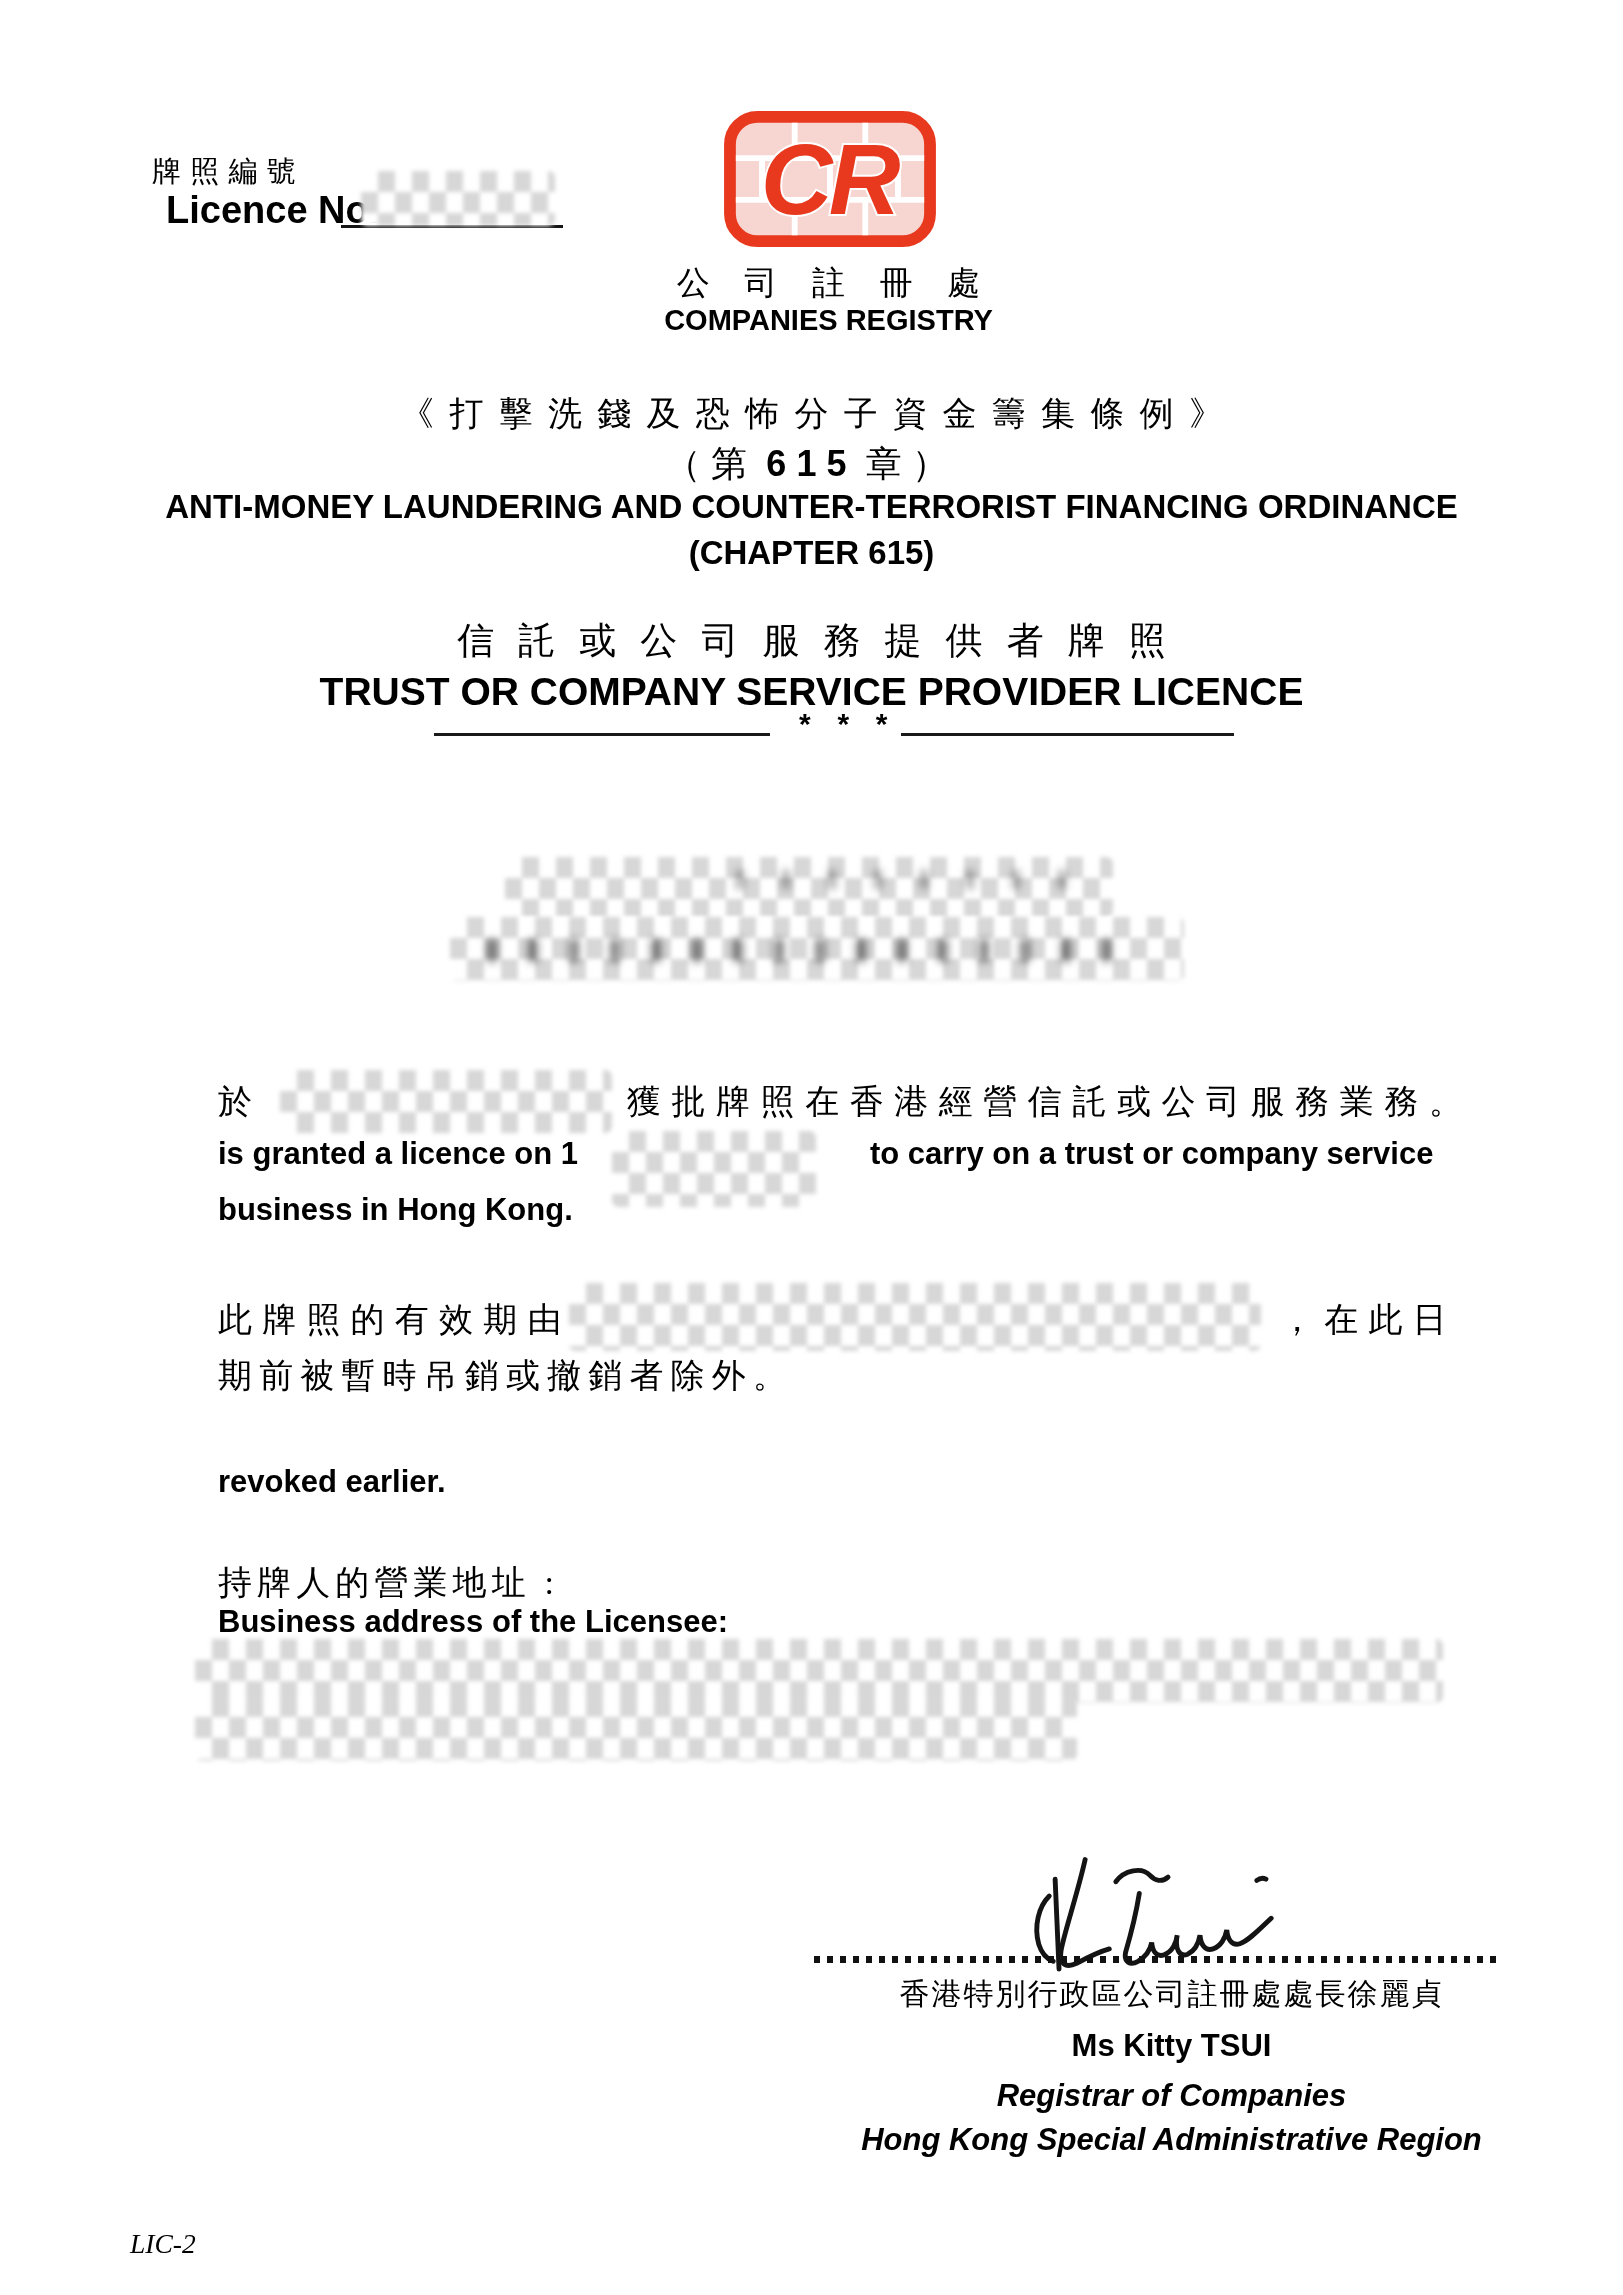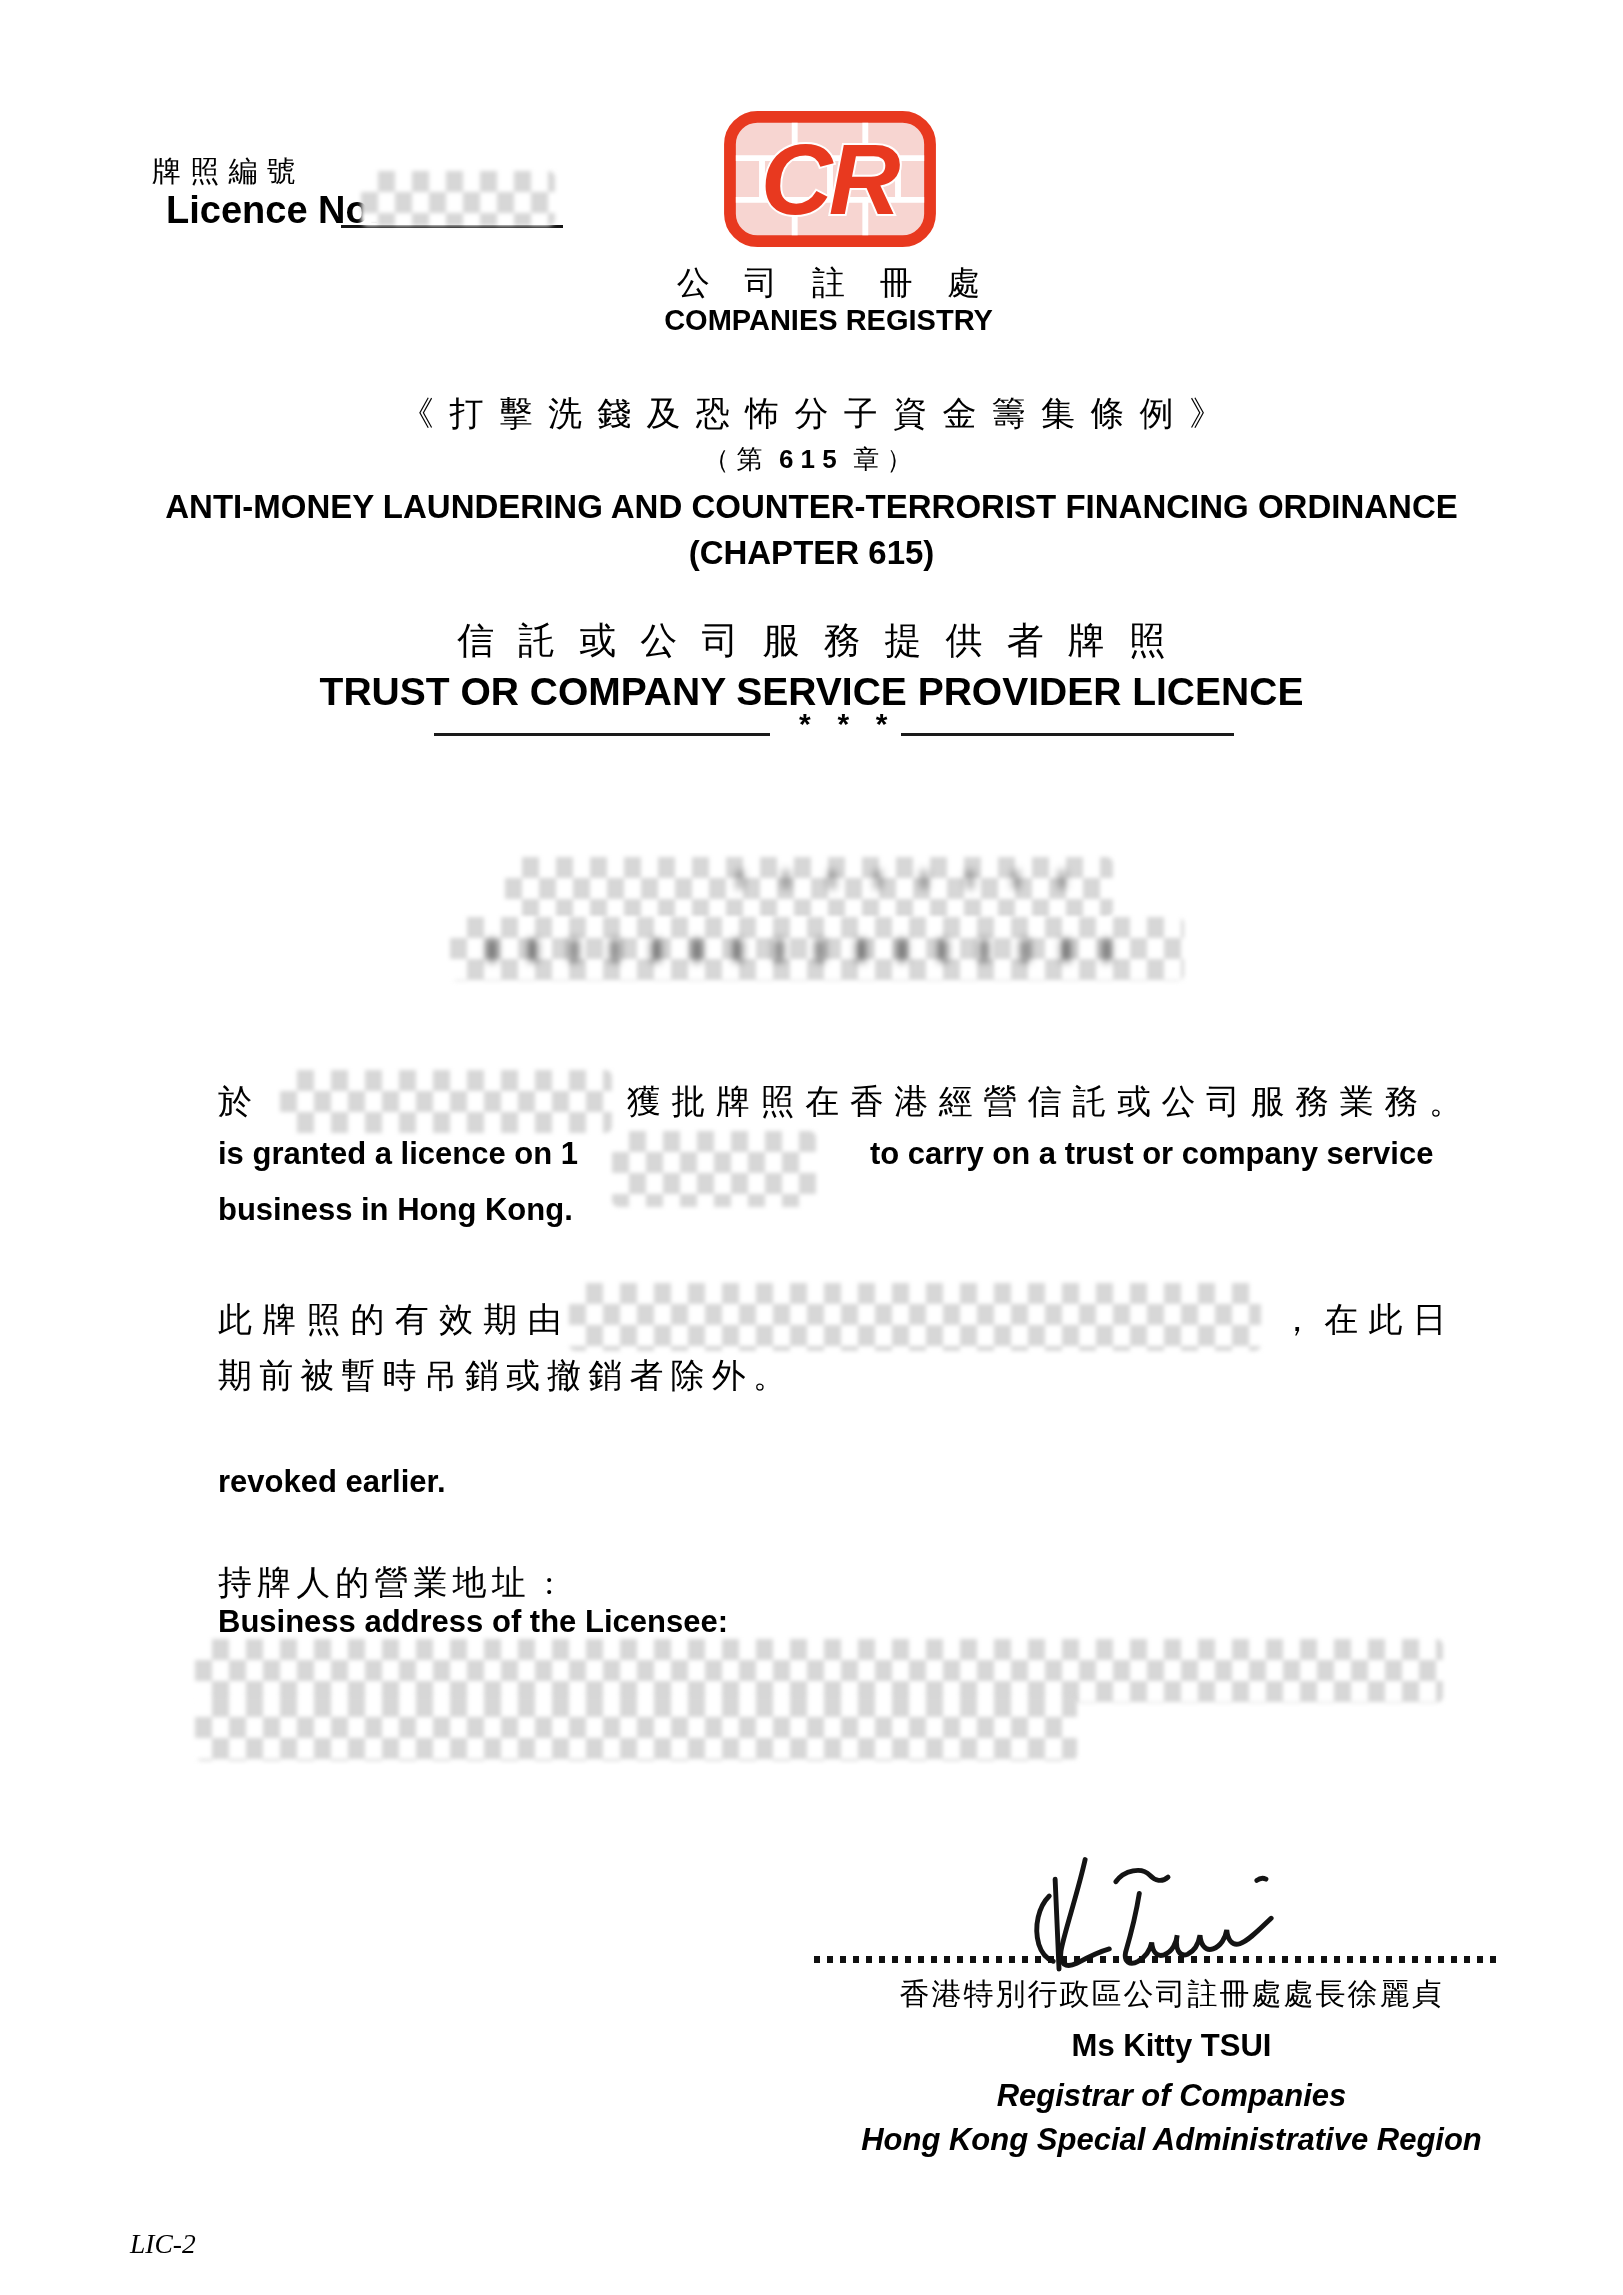--- a/index.html
+++ b/index.html
@@ -41,21 +41,21 @@
   .lic-underline{left:341px;top:225px;width:222px;height:2.6px;background:#151515;z-index:1;}
   .lic-redact{left:361px;top:171px;width:194px;height:55px;}
 
   
   .logo{left:724px;top:111px;width:212px;height:115px;}
   .registry-zh{left:0;top:266px;width:1623px;text-align:center;font-size:33px;letter-spacing:1.05em;text-indent:1.05em;transform:translateX(17px);}
   .registry-en{left:0;top:305px;width:1623px;text-align:center;font-size:29px;transform:translateX(17px);}
 
   
   .ord-zh{left:0;top:396px;width:1623px;text-align:center;font-size:34px;letter-spacing:.45em;text-indent:.45em;}
-  .ord-ch{left:0;top:445px;width:1623px;text-align:center;font-size:26px;letter-spacing:.28em;}
+  .ord-ch{left:0;top:445px;width:1623px;text-align:center;font-size:36px;letter-spacing:.28em;}
   .ord-ch .num{font-family:"Liberation Sans",sans-serif;font-weight:bold;margin:0 9.2px;}
   .ord-en{left:0;top:489px;width:1623px;text-align:center;font-size:33px;font-weight:bold;}
   .ord-chen{left:0;top:535px;width:1623px;text-align:center;font-size:33px;font-weight:bold;}
 
   
   .lt-zh{left:0;top:621px;width:1623px;text-align:center;font-size:37px;letter-spacing:.65em;text-indent:.65em;}
   .lt-en{left:0;top:671px;width:1623px;text-align:center;font-size:39px;font-weight:bold;}
 
   
   .div-line1{left:434px;top:733px;width:336px;height:2.6px;background:#1a1a1a;}

